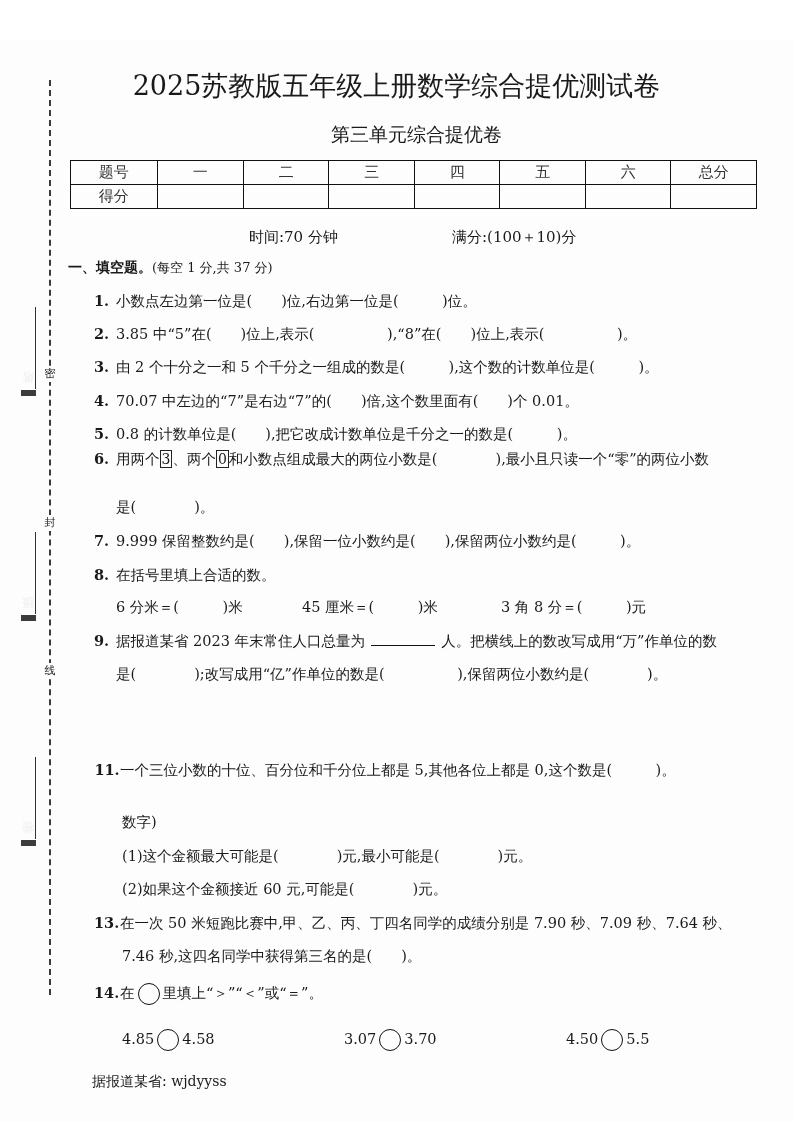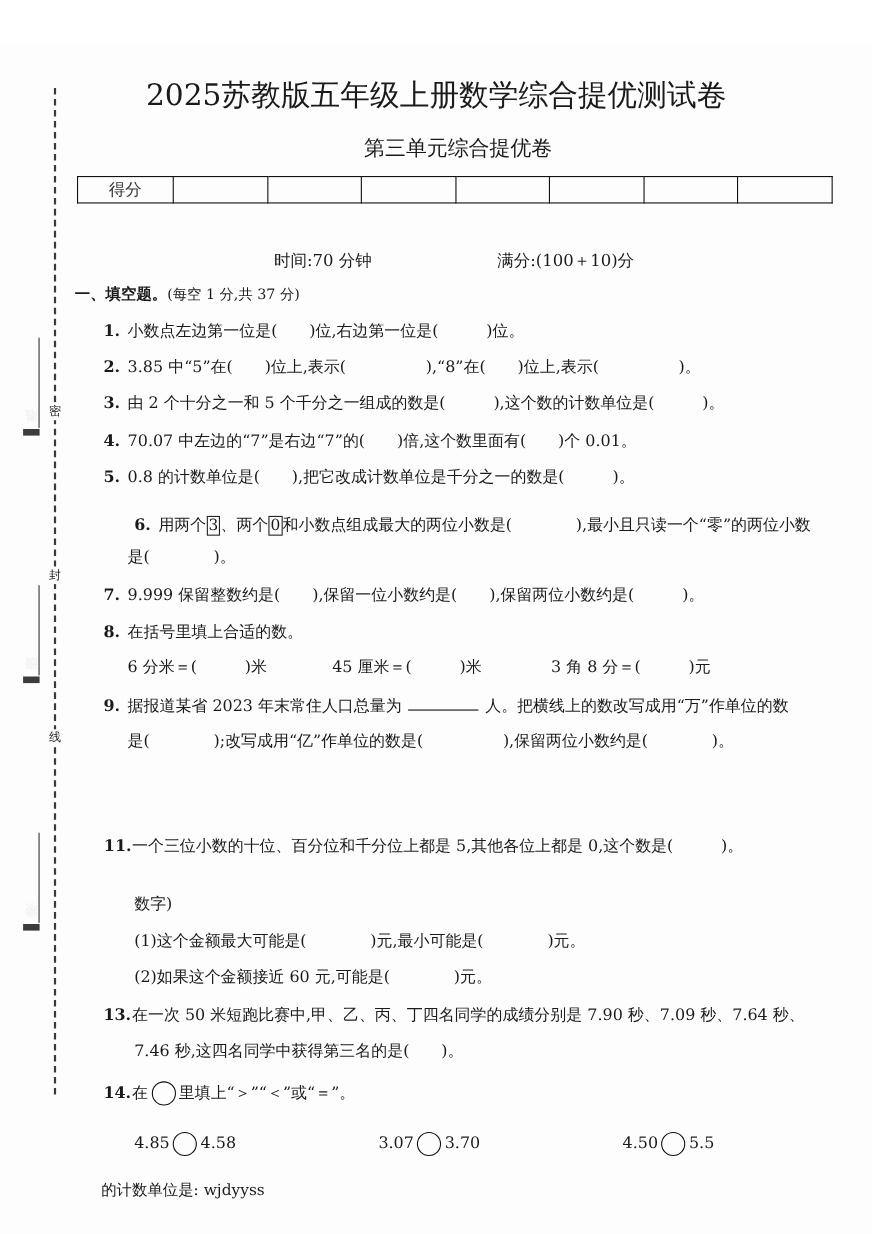--- a/index.html
+++ b/index.html
@@ -70,20 +70,30 @@
       <col style="width:86px">
         <col style="width:86px">
         <col style="width:85px">
         <col style="width:85px">
       <col style="width:85px">
         <col style="width:85px">
         <col style="width:85px">
         <col style="width:85px">
     </colgroup>
     <tbody>
+        <tr>
+      <td>题号</td>
+      <td>一</td>
+      <td>二</td>
+      <td>三</td>
+      <td>四</td>
+      <td>五</td>
+      <td>六</td>
+      <td>总分</td>
+    </tr>
     <tr>
       <td>得分</td>
       <td></td>
       <td></td>
       <td></td>
       <td></td>
       <td></td>
       <td></td>
       <td></td>
     </tr>
@@ -110,21 +120,21 @@
   </div>
 
   <div class="line" style="left:94px; top:391px;">
     <span class="qn">4.</span><span>70.07 中左边的“7”是右边“7”的(　　)倍,这个数里面有(　　)个 0.01。</span>
   </div>
 
   <div class="line" style="left:94px; top:424px;">
     <span class="qn">5.</span><span>0.8 的计数单位是(　　),把它改成计数单位是千分之一的数是(　　　)。</span>
   </div>
 
-  <div class="line" style="left:94px; top:468px;margin-left:28px;">
+  <div class="line" style="left:94px; top:449px;">
     <span class="qn">6.</span><span>用两个</span><span class="boxed">3</span><span>、两个</span><span class="boxed">0</span><span>和小数点组成最大的两位小数是(　　　　),最小且只读一个“零”的两位小数</span>
   </div>
   <div class="line" style="left:116px; top:497px;">是(　　　　)。</div>
 
   <div class="line" style="left:94px; top:531px;">
     <span class="qn">7.</span><span>9.999 保留整数约是(　　),保留一位小数约是(　　),保留两位小数约是(　　　)。</span>
   </div>
 
   <div class="line" style="left:94px; top:565px;">
     <span class="qn">8.</span><span>在括号里填上合适的数。</span>
@@ -159,14 +169,14 @@
   <div class="line" style="left:122px; top:1029px;">
     <span>4.85</span><span class="circ"></span><span>4.58</span>
   </div>
   <div class="line" style="left:344px; top:1029px;">
     <span>3.07</span><span class="circ"></span><span>3.70</span>
   </div>
   <div class="line" style="left:566px; top:1029px;">
     <span>4.50</span><span class="circ"></span><span>5.5</span>
   </div>
 
-  <div class="footer">的计数单位是: wjdyyss</div>
+  <div class="footer">据报道某省: wjdyyss</div>
 </div>
 
 </body></html>

